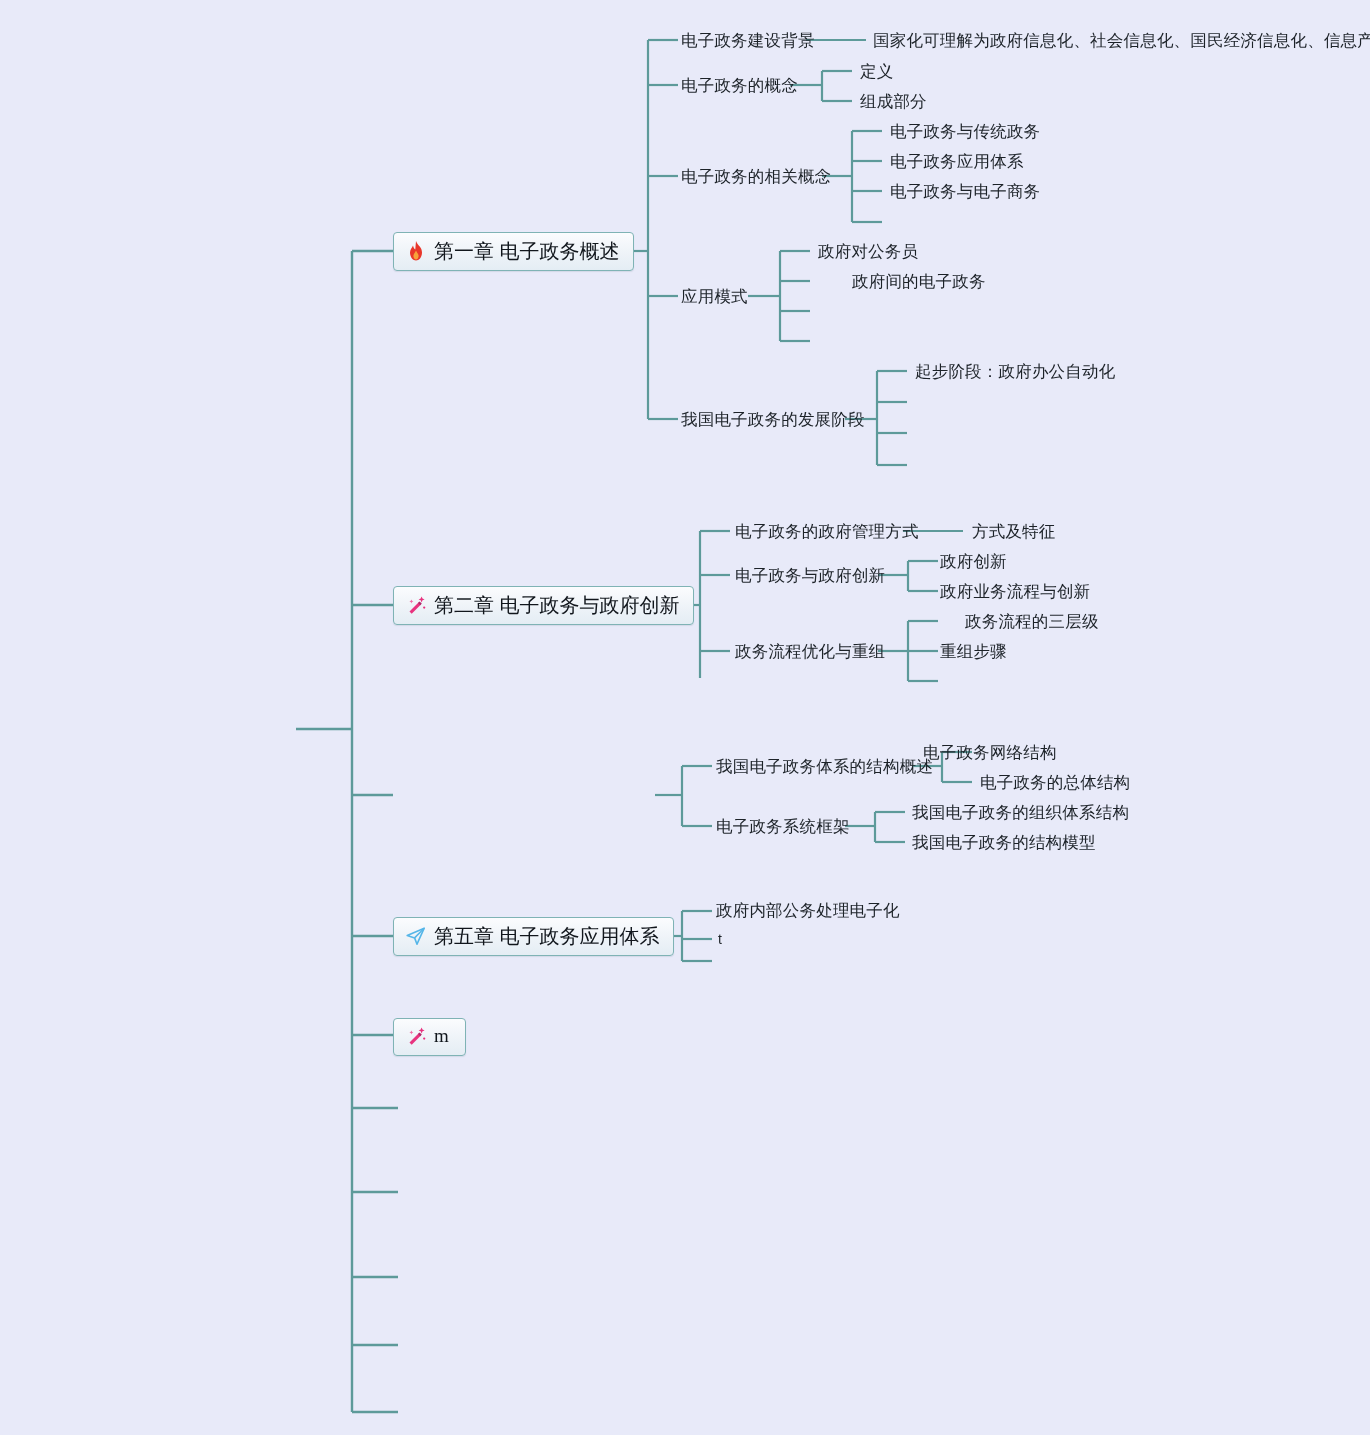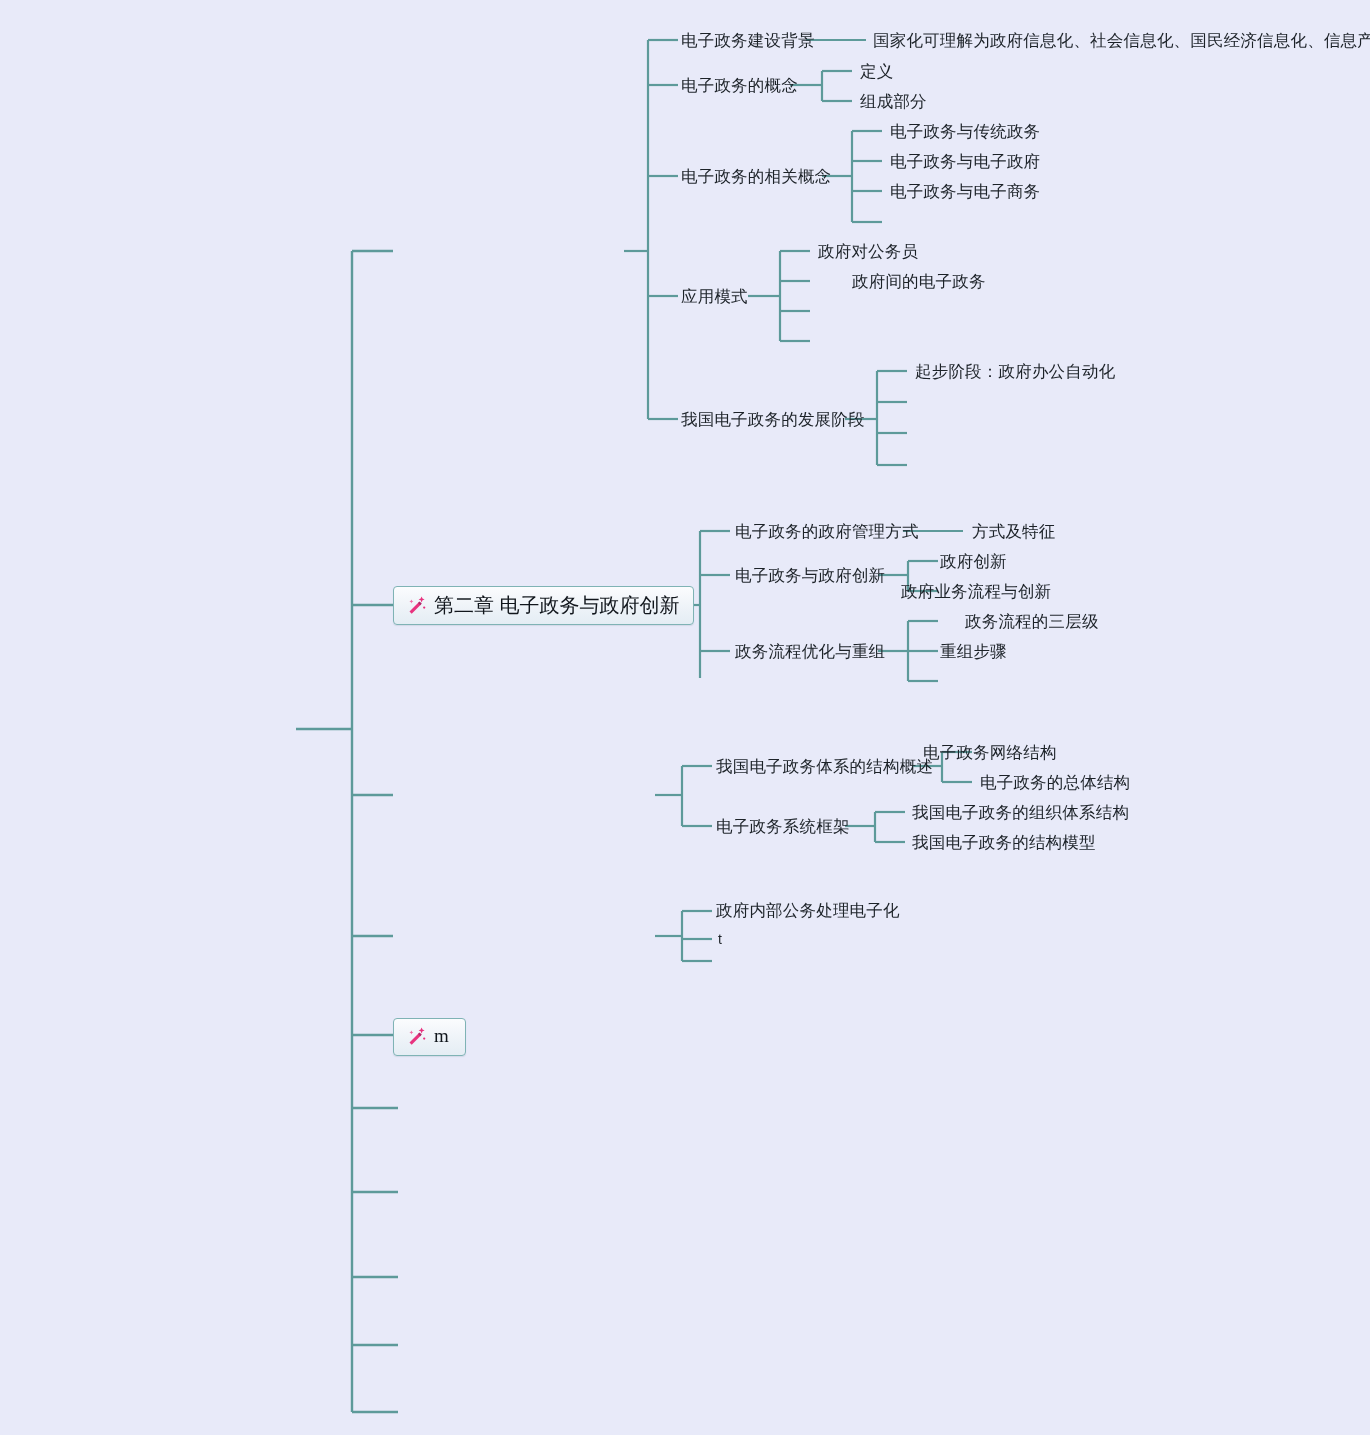--- a/index.html
+++ b/index.html
@@ -156,31 +156,40 @@
 
       <path d="M655,936 H682"></path>
       <path d="M682,911 V961"></path>
       <path d="M682,911 H712"></path>
       <path d="M682,939 H712"></path>
       <path d="M682,961 H712"></path>
     </g>
   </svg>
 
 
+  <div class="node chap" style="left:393px;top:232px;">
+    <span class="ico">
+      <svg width="20" height="22" viewBox="0 0 20 22">
+        <path d="M10 1 C12 6 16 7 16 12.5 C16 17 13.3 20.5 10 20.5 C6.7 20.5 4 17 4 12.5 C4 9.5 6 8 7 5.5 C7.4 8 8.6 9 9.3 9.6 C9.6 7 9.6 4 10 1 Z" fill="#e8372b"></path>
+        <path d="M10 10.5 C11.2 13 12.6 14 12.6 16 C12.6 18 11.4 19.4 10 19.4 C8.6 19.4 7.4 18 7.4 16 C7.4 14.2 8.8 13 10 10.5 Z" fill="#f7a23a"></path>
+      </svg>
+    </span>
+    <span class="lbl">第一章 电子政务概述</span>
+  </div>
 
   <div class="node leaf" style="left:681px;top:30px;">电子政务建设背景</div>
   <div class="node leaf l3" style="left:873px;top:30px;">国家化可理解为政府信息化、社会信息化、国民经济信息化、信息产业</div>
 
   <div class="node leaf" style="left:681px;top:75px;">电子政务的概念</div>
   <div class="node leaf l3" style="left:860px;top:61px;">定义</div>
   <div class="node leaf l3" style="left:860px;top:91px;">组成部分</div>
 
   <div class="node leaf" style="left:681px;top:166px;">电子政务的相关概念</div>
   <div class="node leaf l3" style="left:890px;top:121px;">电子政务与传统政务</div>
-  <div class="node leaf l3" style="left:890px;top:151px;">电子政务与电子政府</div>
+  <div class="node leaf l3" style="left:890px;top:151px;">电子政务应用体系</div>
   <div class="node leaf l3" style="left:890px;top:181px;">电子政务与电子商务</div>
   <div class="node leaf l3" style="left:890px;top:212px;"></div>
 
   <div class="node leaf" style="left:681px;top:286px;">应用模式</div>
   <div class="node leaf l3" style="left:818px;top:241px;">政府对公务员</div>
   <div class="node leaf l3" style="left:852px;top:271px;">政府间的电子政务</div>
   <div class="node leaf l3" style="left:818px;top:301px;"></div>
   <div class="node leaf l3" style="left:818px;top:331px;"></div>
 
   <div class="node leaf" style="left:681px;top:409px;">我国电子政务的发展阶段</div>
@@ -200,36 +209,45 @@
       </svg>
     </span>
     <span class="lbl">第二章 电子政务与政府创新</span>
   </div>
 
   <div class="node leaf" style="left:735px;top:521px;">电子政务的政府管理方式</div>
   <div class="node leaf l3" style="left:972px;top:521px;">方式及特征</div>
 
   <div class="node leaf" style="left:735px;top:565px;">电子政务与政府创新</div>
   <div class="node leaf l3" style="left:940px;top:551px;">政府创新</div>
-  <div class="node leaf l3" style="left:901px;top:581px;">政府业务流程与创新</div>
+  <div class="node leaf l3" style="left:940px;top:581px;">政府业务流程与创新</div>
 
   <div class="node leaf" style="left:735px;top:641px;">政务流程优化与重组</div>
   <div class="node leaf l3" style="left:940px;top:611px;margin-left:25px;">政务流程的三层级</div>
   <div class="node leaf l3" style="left:940px;top:641px;">重组步骤</div>
   <div class="node leaf l3" style="left:940px;top:671px;"></div>
 
 
   <div class="node leaf" style="left:716px;top:756px;">我国电子政务体系的结构概述</div>
   <div class="node leaf l3" style="left:923px;top:742px;">电子政务网络结构</div>
   <div class="node leaf l3" style="left:980px;top:772px;">电子政务的总体结构</div>
 
   <div class="node leaf" style="left:716px;top:816px;">电子政务系统框架</div>
   <div class="node leaf l3" style="left:912px;top:802px;">我国电子政务的组织体系结构</div>
   <div class="node leaf l3" style="left:912px;top:832px;">我国电子政务的结构模型</div>
 
+  <div class="node chap" style="left:393px;top:917px;">
+    <span class="ico">
+      <svg width="22" height="22" viewBox="0 0 22 22">
+        <path d="M2.2 10.6 L19.2 3.2 L12.0 19.2 L9.6 12.9 Z" fill="none" stroke="#56b6e8" stroke-width="1.6" stroke-linejoin="round"></path>
+        <path d="M9.6 12.9 L19.2 3.2" stroke="#56b6e8" stroke-width="1.5" fill="none"></path>
+      </svg>
+    </span>
+    <span class="lbl">第五章 电子政务应用体系</span>
+  </div>
 
   <div class="node leaf" style="left:716px;top:901px;font-family:Liberation Serif, serif;">政府内部公务处理电子化</div>
   <div class="node leaf tiny" style="left:718px;top:931px;">t</div>
   <div class="node leaf l3" style="left:716px;top:952px;"></div>
 
   <div class="node chap small" style="left:393px;top:1018px;">
     <span class="ico">
       <svg width="22" height="22" viewBox="0 0 22 22">
         <path d="M4.5 17.5 L14 8 L16.2 10.2 L6.7 19.7 Z" fill="#e8337f"></path>
         <path d="M13 9 L15.2 11.2 L16.8 9.6 L14.6 7.4 Z" fill="#b0286a"></path>

